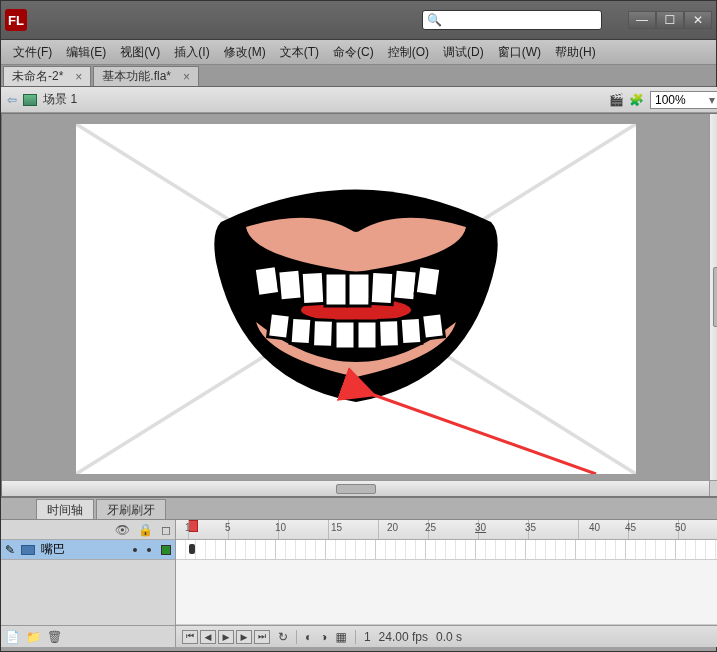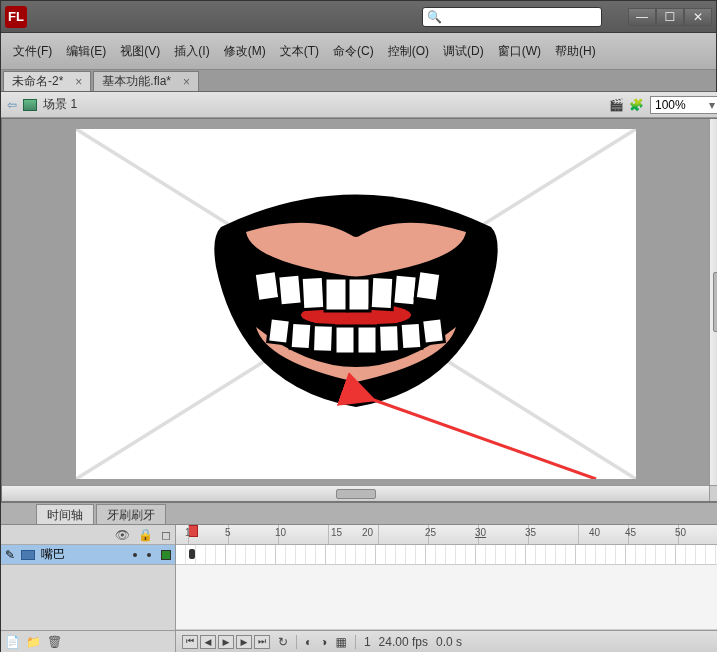--- a/index.html
+++ b/index.html
@@ -1,31 +1,31 @@
 <!DOCTYPE html>
 <html><head>
 <meta charset="utf-8">
 <style>
 * { margin: 0; padding: 0; box-sizing: border-box; font-family: "Microsoft YaHei", Arial, sans-serif; font-size: 12px; user-select: none; }
 body { background: #a0a0a0; width: 717px; height: 652px; overflow: hidden; position: relative; }
 
 
-.title-bar { height: 32px; background: linear-gradient(#6a6a6a, #595959); display: flex; align-items: center; padding: 0 4px; border-bottom: 1px solid #3a3a3a; }
+.title-bar { height: 39px; background: linear-gradient(#6a6a6a, #595959); display: flex; align-items: center; padding: 0 4px; border-bottom: 1px solid #3a3a3a; }
 .fl-logo { width: 22px; height: 22px; background: #a00000; color: #fff; font-weight: bold; font-size: 13px; display: flex; align-items: center; justify-content: center; border-radius: 3px; margin-right: 8px; }
 .workspace-select { margin-left: auto; display: flex; align-items: center; gap: 6px; }
 .ws-label { color: #eee; padding: 2px 28px 2px 10px; border: 1px solid #444; background: #5a5a5a; border-radius: 3px; position: relative; }
 .ws-label::after { content: "▾"; position: absolute; right: 6px; color: #ccc; }
 .search-box { width: 180px; height: 20px; background: #fff; border: 1px solid #333; border-radius: 3px; display: flex; align-items: center; padding: 0 4px; }
 .search-icon { color: #888; margin-right: 2px; }
 .search-input { border: none; outline: none; width: 100%; font-size: 11px; }
 .win-controls { display: flex; gap: 0; margin-left: 20px; }
 .win-btn { width: 28px; height: 18px; border: 1px solid #555; background: linear-gradient(#7a7a7a,#5a5a5a); display: flex; align-items: center; justify-content: center; color: #eee; }
 
 
-.menu-bar { height: 24px; background: linear-gradient(#c8c8c8,#b0b0b0); display: flex; align-items: center; padding: 18px 6px; gap: 2px; border-bottom: 1px solid #888; }
+.menu-bar { height: 24px; background: linear-gradient(#c8c8c8,#b0b0b0); display: flex; align-items: center; padding: 12px 6px; gap: 2px; border-bottom: 1px solid #888; }
 .menu-item { padding: 3px 6px; color: #222; }
 
 
 .doc-tabs { height: 22px; background: #9a9a9a; display: flex; align-items: flex-end; padding-left: 2px; border-bottom: 1px solid #666; }
 .doc-tab { height: 20px; background: #c8c8c8; border: 1px solid #7a7a7a; border-bottom: none; padding: 2px 8px; display: flex; align-items: center; gap: 12px; margin-right: 2px; color: #333; }
 .doc-tab.active { background: #d8d8d8; }
 .tab-close { color: #666; }
 
 
 .main-area { display: flex; height: 560px; }
@@ -236,21 +236,21 @@
                 </div>
             <div class="ruler-tick" style="left: 12px;"></div>
                 <div class="ruler-num" style="left: 9px;">1</div>
                 <div class="ruler-tick" style="left: 52px;"></div>
                 <div class="ruler-num" style="left: 49px;">5</div>
                 <div class="ruler-tick" style="left: 102px;"></div>
                 <div class="ruler-num" style="left: 99px;">10</div>
                 <div class="ruler-tick" style="left: 152px;"></div>
                 <div class="ruler-num" style="left: 155px;">15</div>
                 <div class="ruler-tick" style="left: 202px;"></div>
-                <div class="ruler-num" style="left: 186px;">20</div>
+                <div class="ruler-num" style="left: 211px;">20</div>
                 <div class="ruler-tick" style="left: 252px;"></div>
                 <div class="ruler-num" style="left: 249px;">25</div>
                 <div class="ruler-tick" style="left: 302px;"></div>
                 <div class="ruler-num" style="left: 299px; text-decoration: underline;">30</div>
                 <div class="ruler-tick" style="left: 352px;"></div>
                 <div class="ruler-num" style="left: 349px;">35</div>
                 <div class="ruler-tick" style="left: 402px;"></div>
                 <div class="ruler-num" style="left: 413px;">40</div>
                 <div class="ruler-tick" style="left: 452px;"></div>
                 <div class="ruler-num" style="left: 449px;">45</div>

